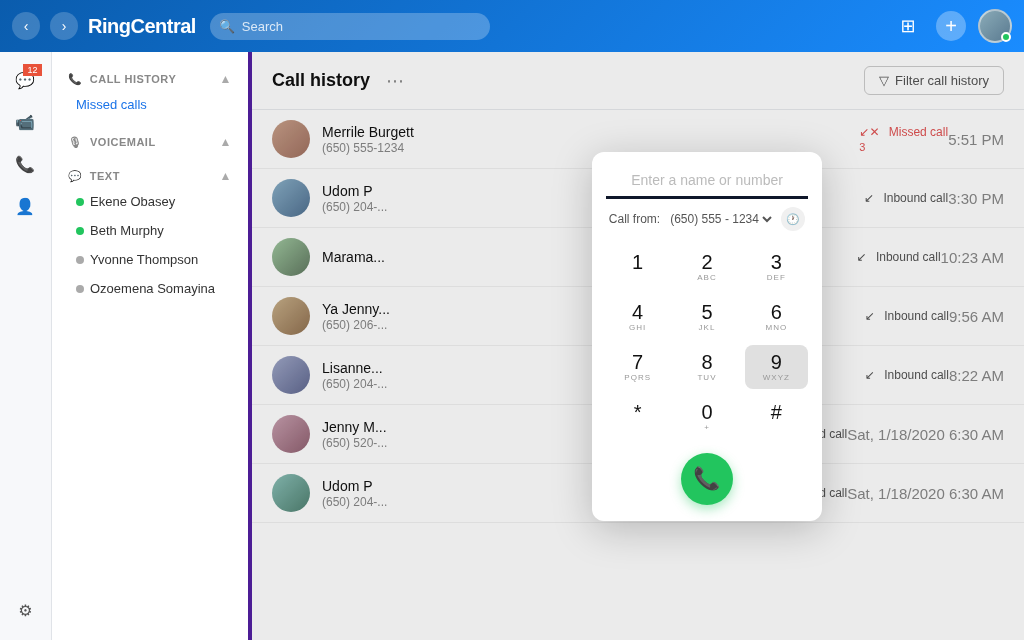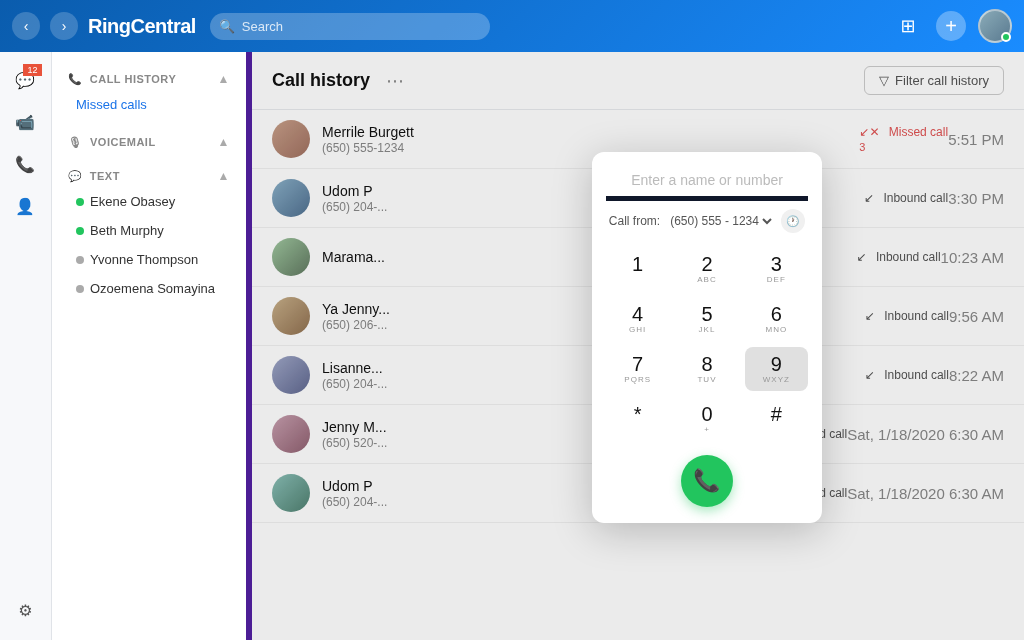--- a/index.html
+++ b/index.html
@@ -150,21 +150,21 @@
     }
     .icon-bar-bottom {
       margin-top: auto;
       margin-bottom: 12px;
     }
 
     
     .sidebar {
       width: 200px;
       background: white;
-      border-right: 6px solid #4c1d95;
+      border-right: 4px solid #4c1d95;
       padding: 12px 0;
       overflow-y: auto;
     }
     .sidebar-section-header {
       display: flex;
       align-items: center;
       justify-content: space-between;
       padding: 8px 16px 4px;
       font-size: 11px;
       font-weight: 600;
@@ -333,21 +333,21 @@
     }
     .modal-body { padding: 12px 14px 16px; }
     .modal-input {
       width: 100%;
       border: none;
       outline: none;
       font-size: 14px;
       color: #aaa;
       text-align: center;
       padding: 8px 0;
-      border-bottom: 5px solid #0f172a;
+      border-bottom: 3px solid #0f172a;
       margin-bottom: 8px;
     }
     .modal-input::placeholder { color: #bbb; }
     .call-from-row {
       display: flex;
       align-items: center;
       justify-content: center;
       gap: 6px;
       font-size: 12px;
       color: #555;

